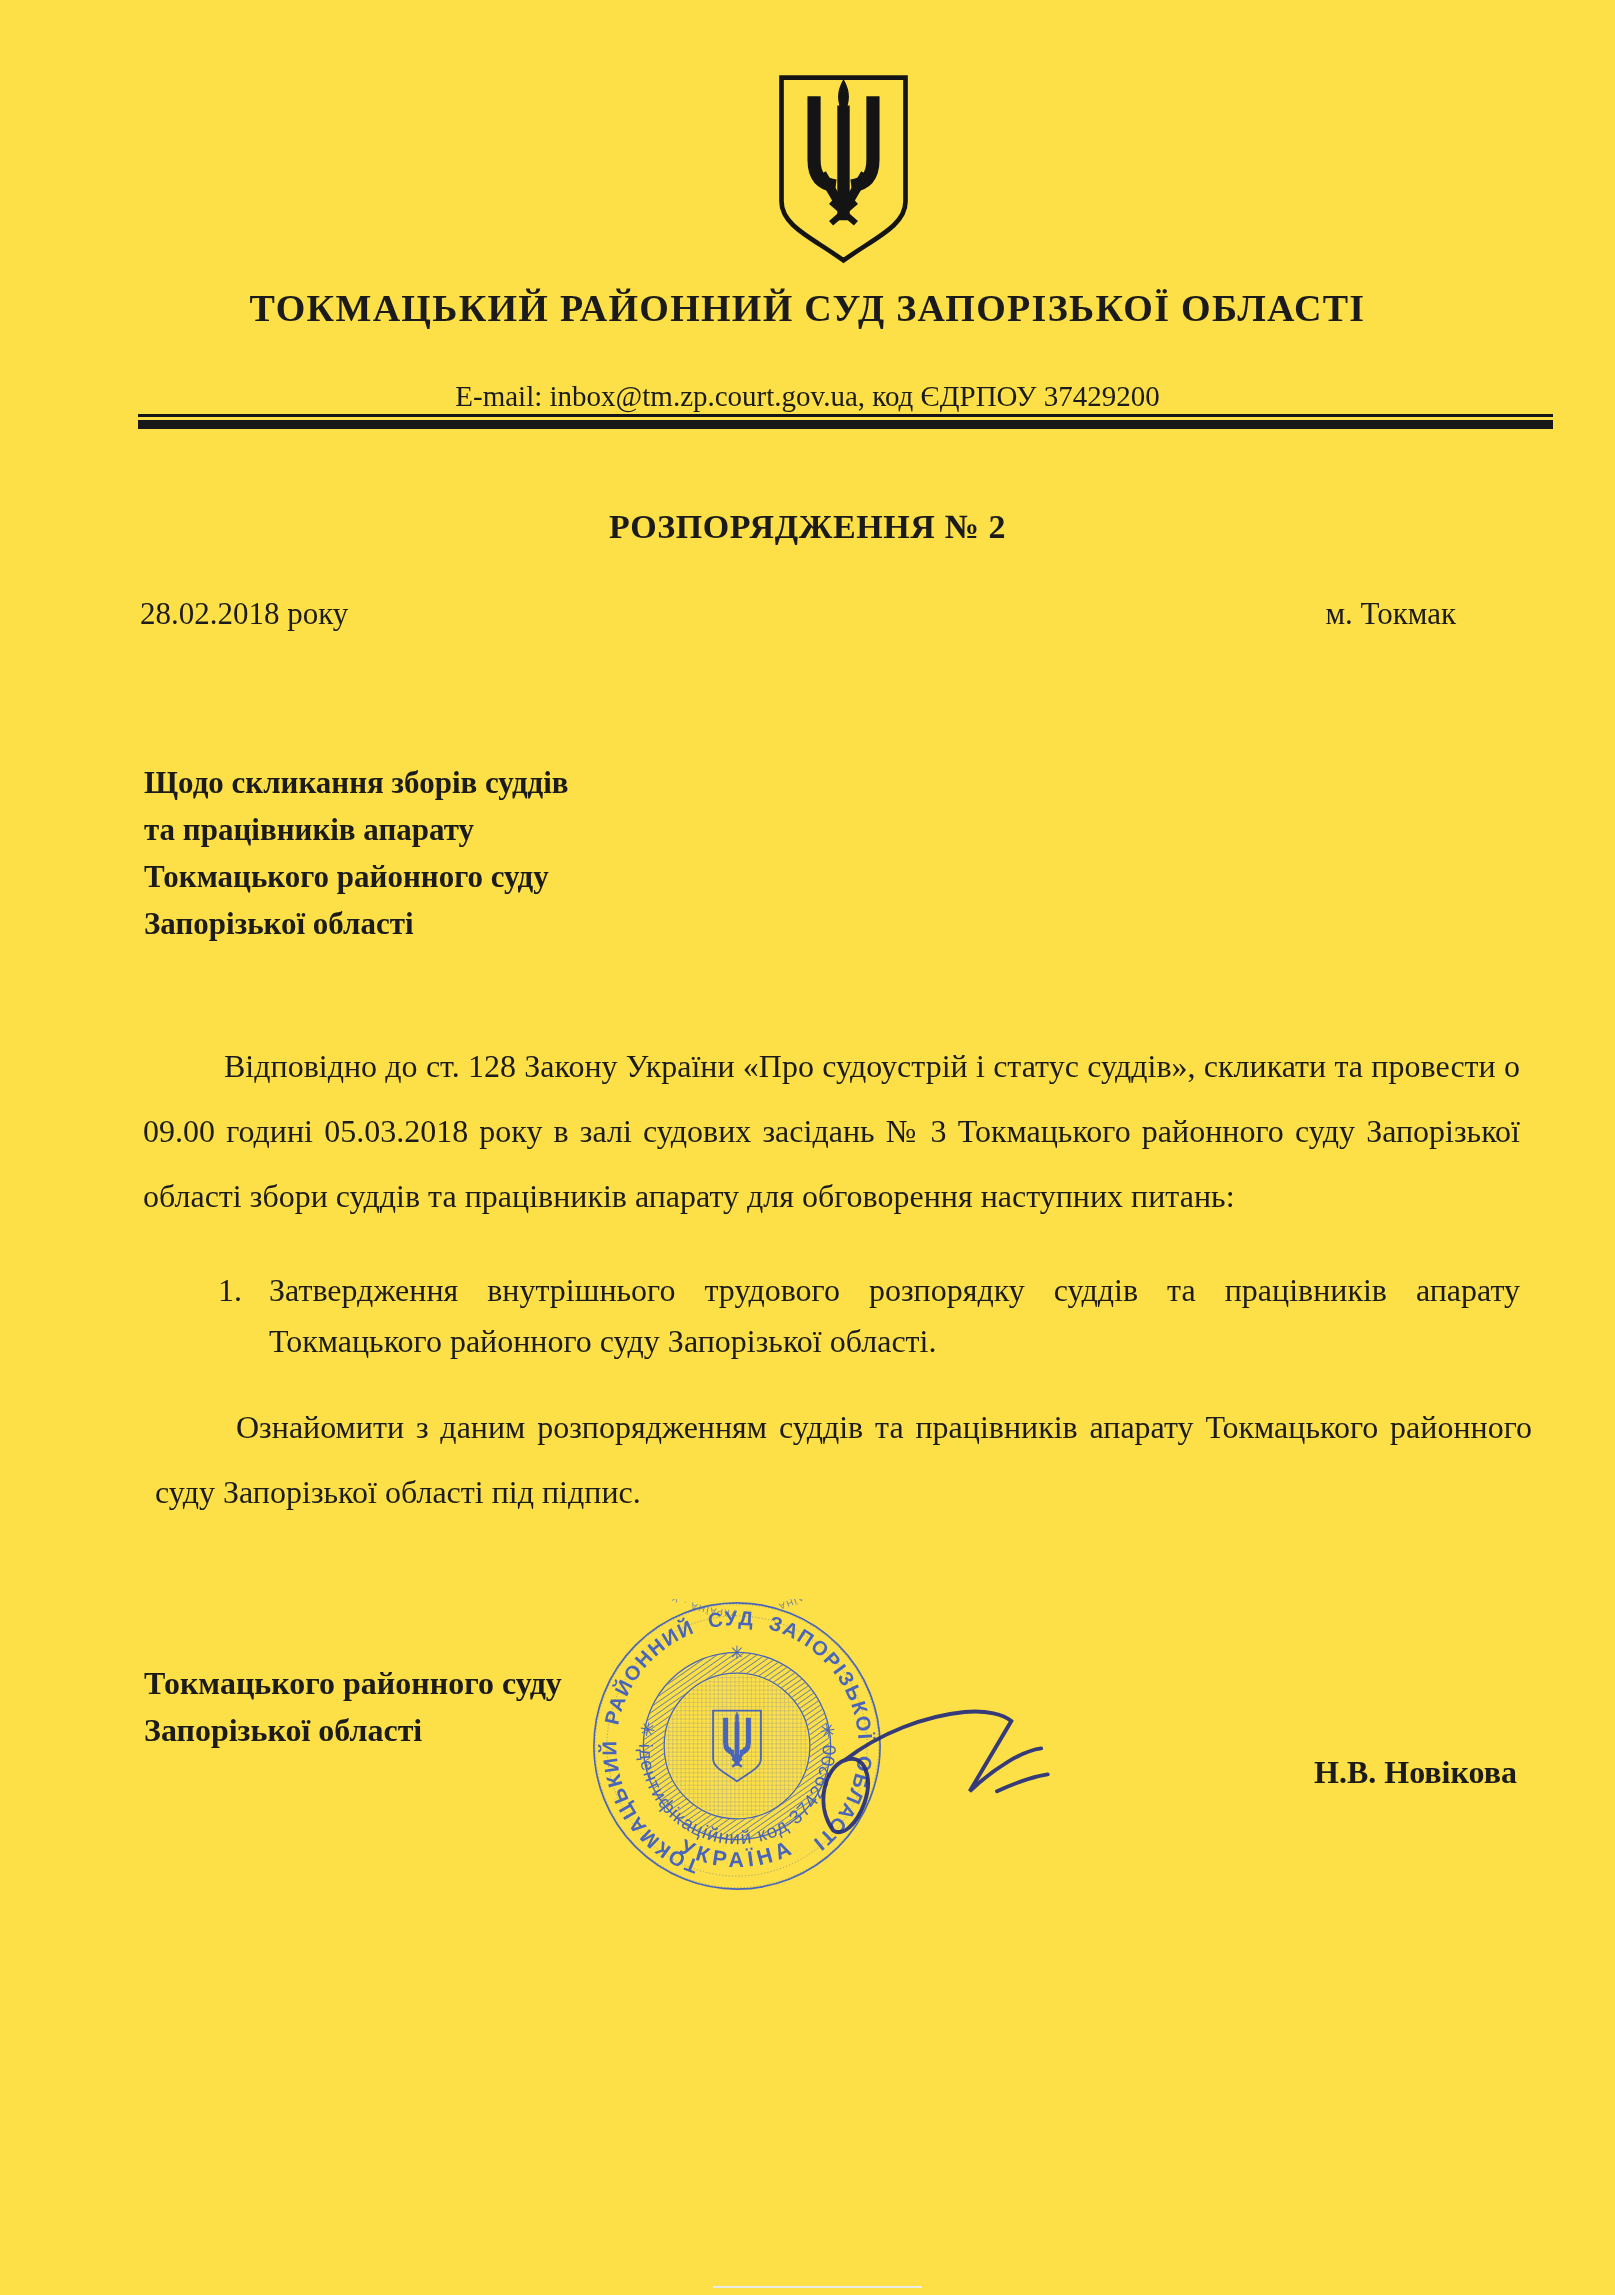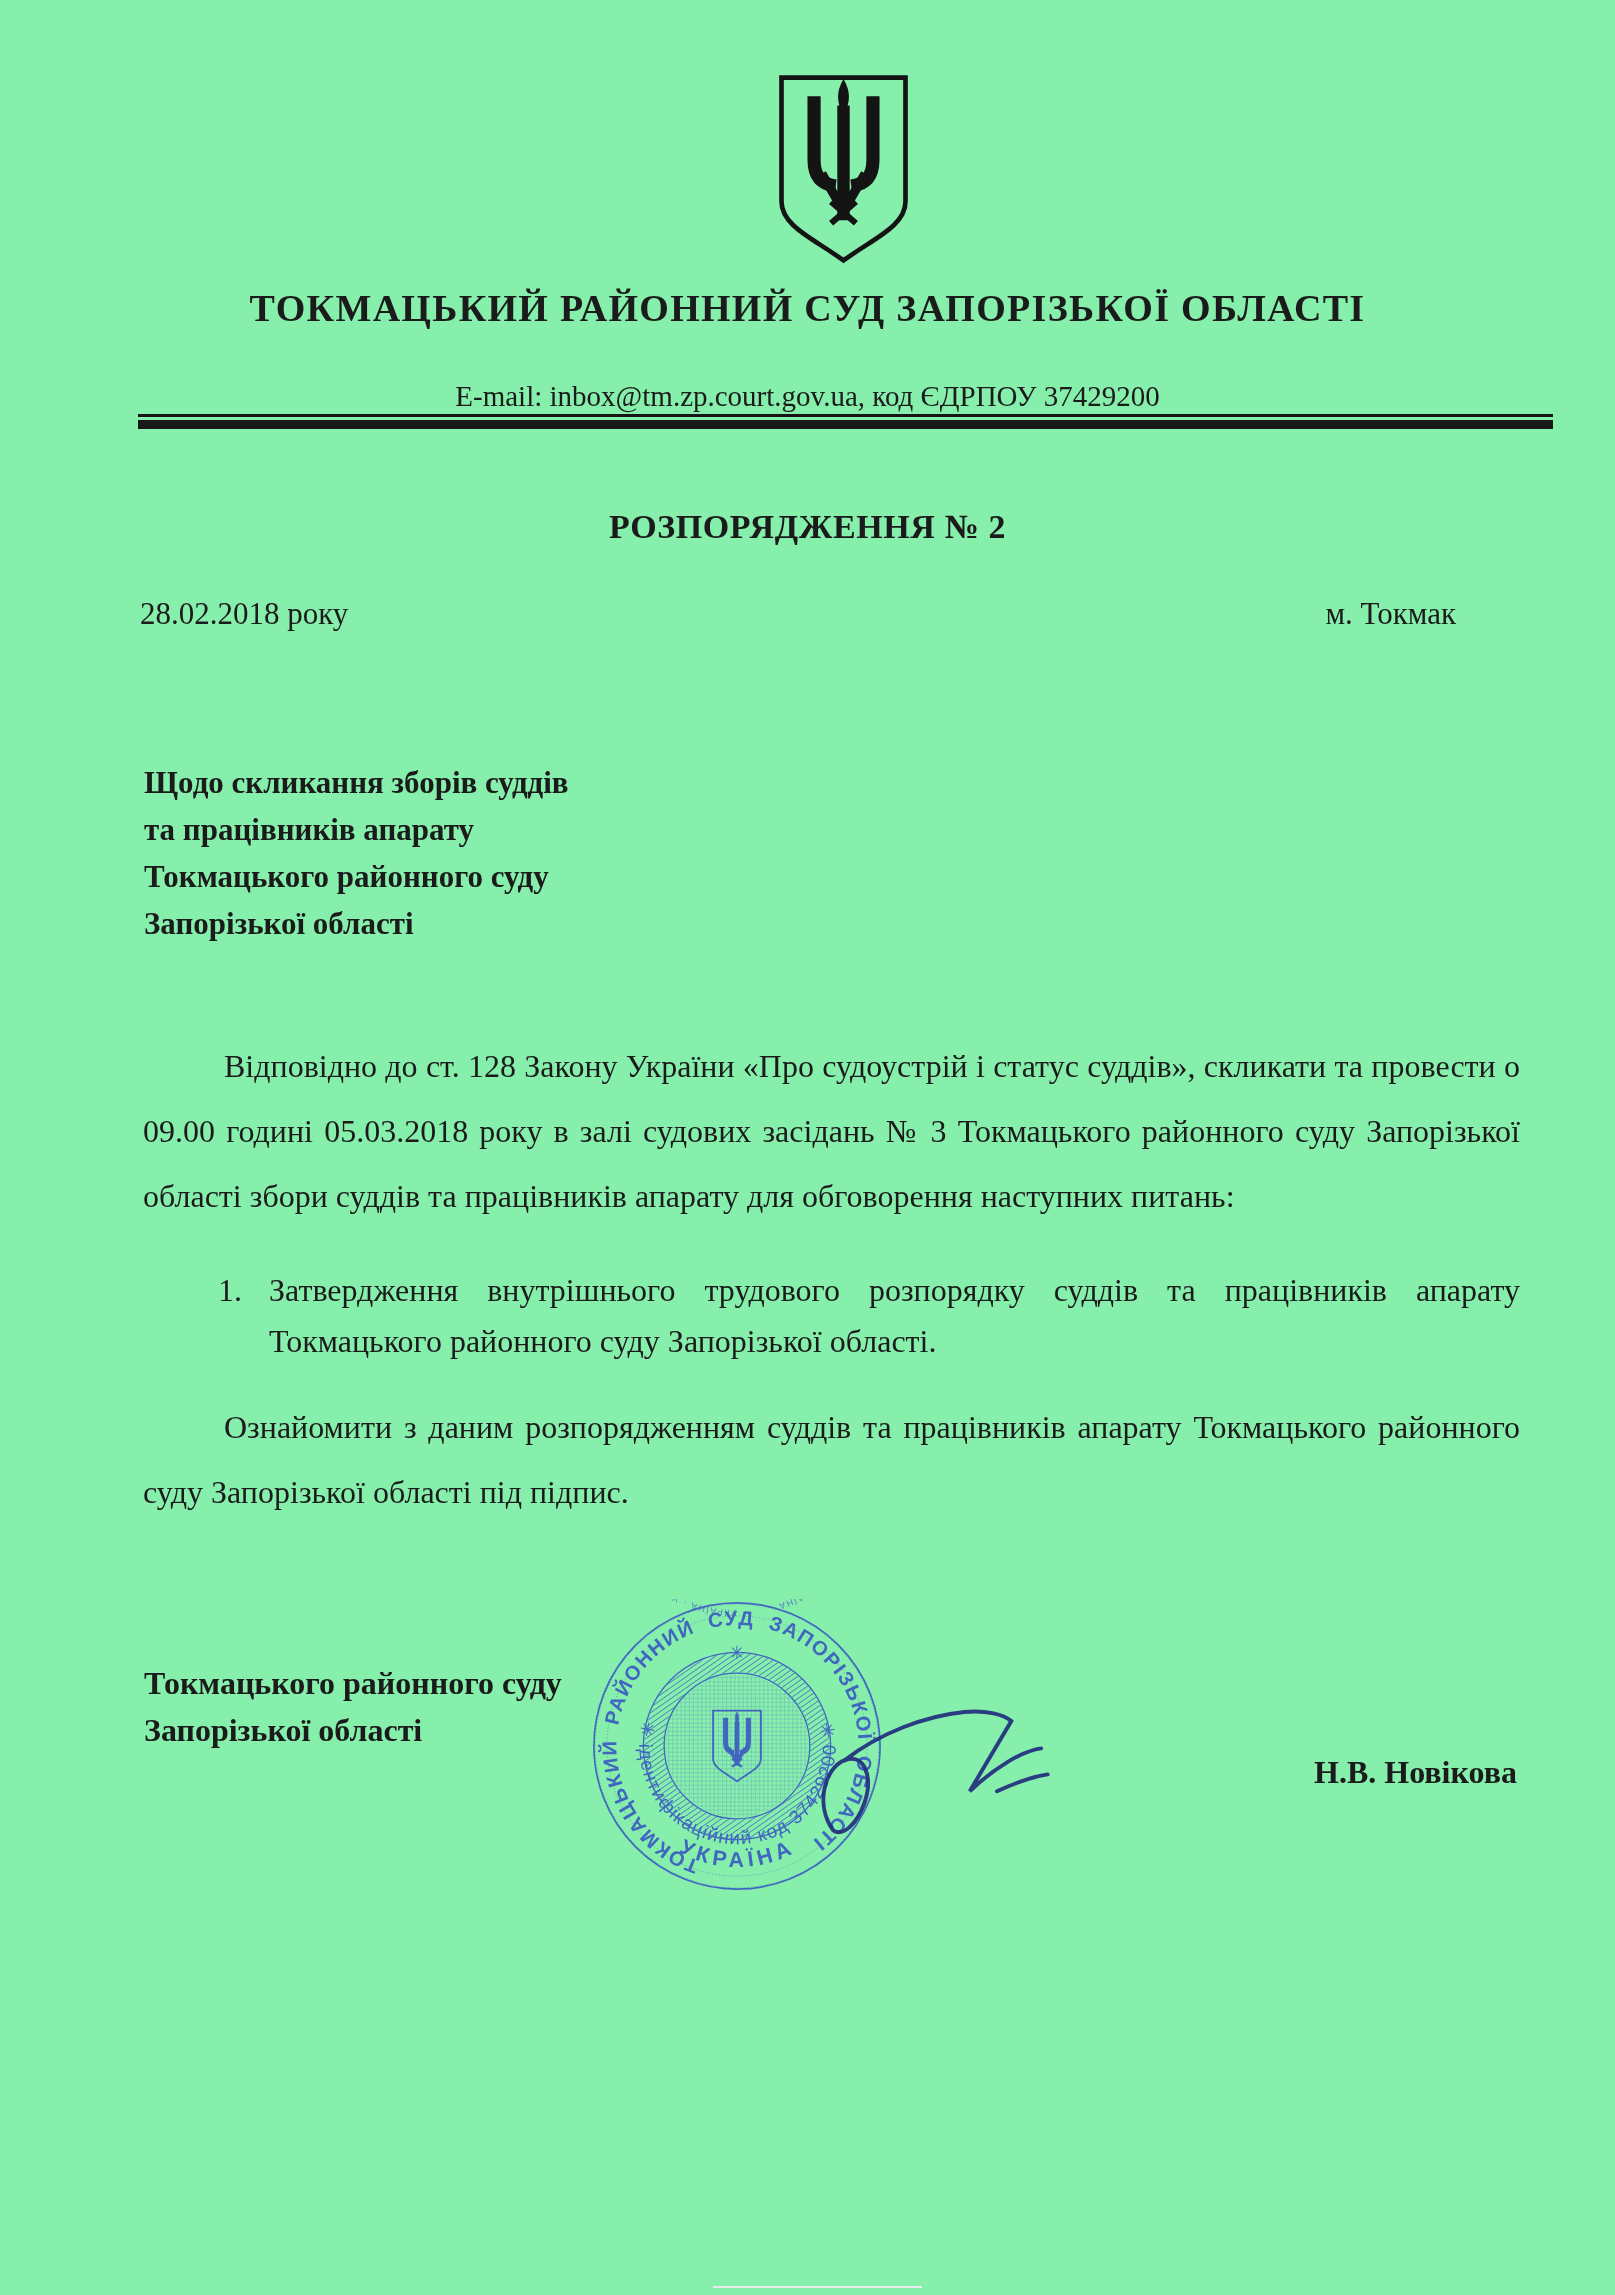--- a/index.html
+++ b/index.html
@@ -1,18 +1,18 @@
 <!DOCTYPE html>
 <html style="font-size:10.4px"><head>
 <meta charset="utf-8">
 <style>
   html,body { margin:0; padding:0; background:#888; }
   .page {
     position:relative; width:1615px; height:2295px;
-    background:#86efac; overflow:hidden;
+    background:#fde047; overflow:hidden;
     font-family:"Liberation Serif", serif; color:#1b1b1b;
   }
   .abs { position:absolute; }
   .centered { left:0; width:1615px; text-align:center; }
 
   .emblem { left:766px; top:69px; width:155px; height:200px; color:#141414; }
 
   .org-name {
     top:286px; font-size:38px; font-weight:bold; letter-spacing:1.3px;
     white-space:nowrap;
@@ -33,21 +33,21 @@
 
   .subject-block {
     left:144px; top:759px; width:779px;
     font-size:31px; font-weight:bold; line-height:47px;
   }
 
   .body-par {
     left:143px; top:1034px; width:1377px;
     font-size:32px; line-height:65px; text-align:justify; text-indent:81px;
   }
-  .par-closing { top:1395px; }
+  .par-closing { top:1395px;margin-left:12px; }
 
   .list-row {
     left:218px; top:1265px; width:1302px; display:flex;
     font-size:32px; line-height:51px;
   }
   .list-number { width:51px; flex:none; }
   .list-text   { flex:1; text-align:justify; }
 
   .sign-label {
     left:144px; top:1660px; font-size:32px; font-weight:bold; line-height:47px;

